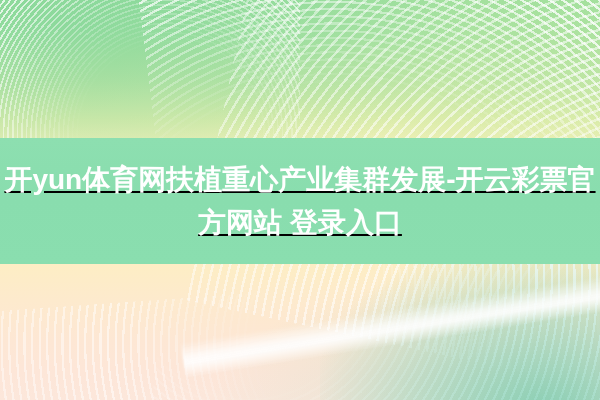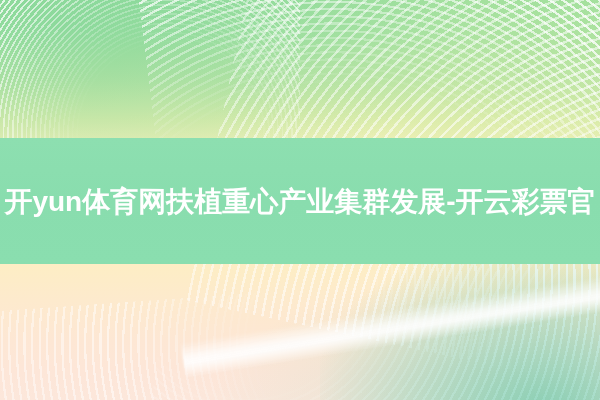--- a/index.html
+++ b/index.html
@@ -164,20 +164,21 @@
     left: 0;
     top: 138px;
     width: 600px;
     height: 126px;
     display: flex;
     flex-direction: column;
     align-items: center;
     justify-content: center;
     box-sizing: border-box;
     padding: 0 2px;
+    text-decoration: underline;
   }
   #headline .line {
     color: #ffffff;
     font-weight: bold;
     font-size: 28px;
     line-height: 43px;
     letter-spacing: 0px;
     white-space: nowrap;
     text-align: center;
   }
@@ -195,15 +196,16 @@
   <div class="wave-field" id="waves-top-right-2"></div>
   <div class="wave-field" id="waves-bottom-right"></div>
   <div class="wave-field" id="waves-bottom-left"></div>
   <div id="teal-glow"></div>
   <div id="diagonal-band"></div>
 
   <div id="green-band"></div>
 
   <div id="headline">
     <div class="line">开yun体育网扶植重心产业集群发展-开云彩票官</div>
+    <div class="line">方网站 登录入口</div>
   </div>
 
 </div>
 
 </body></html>

